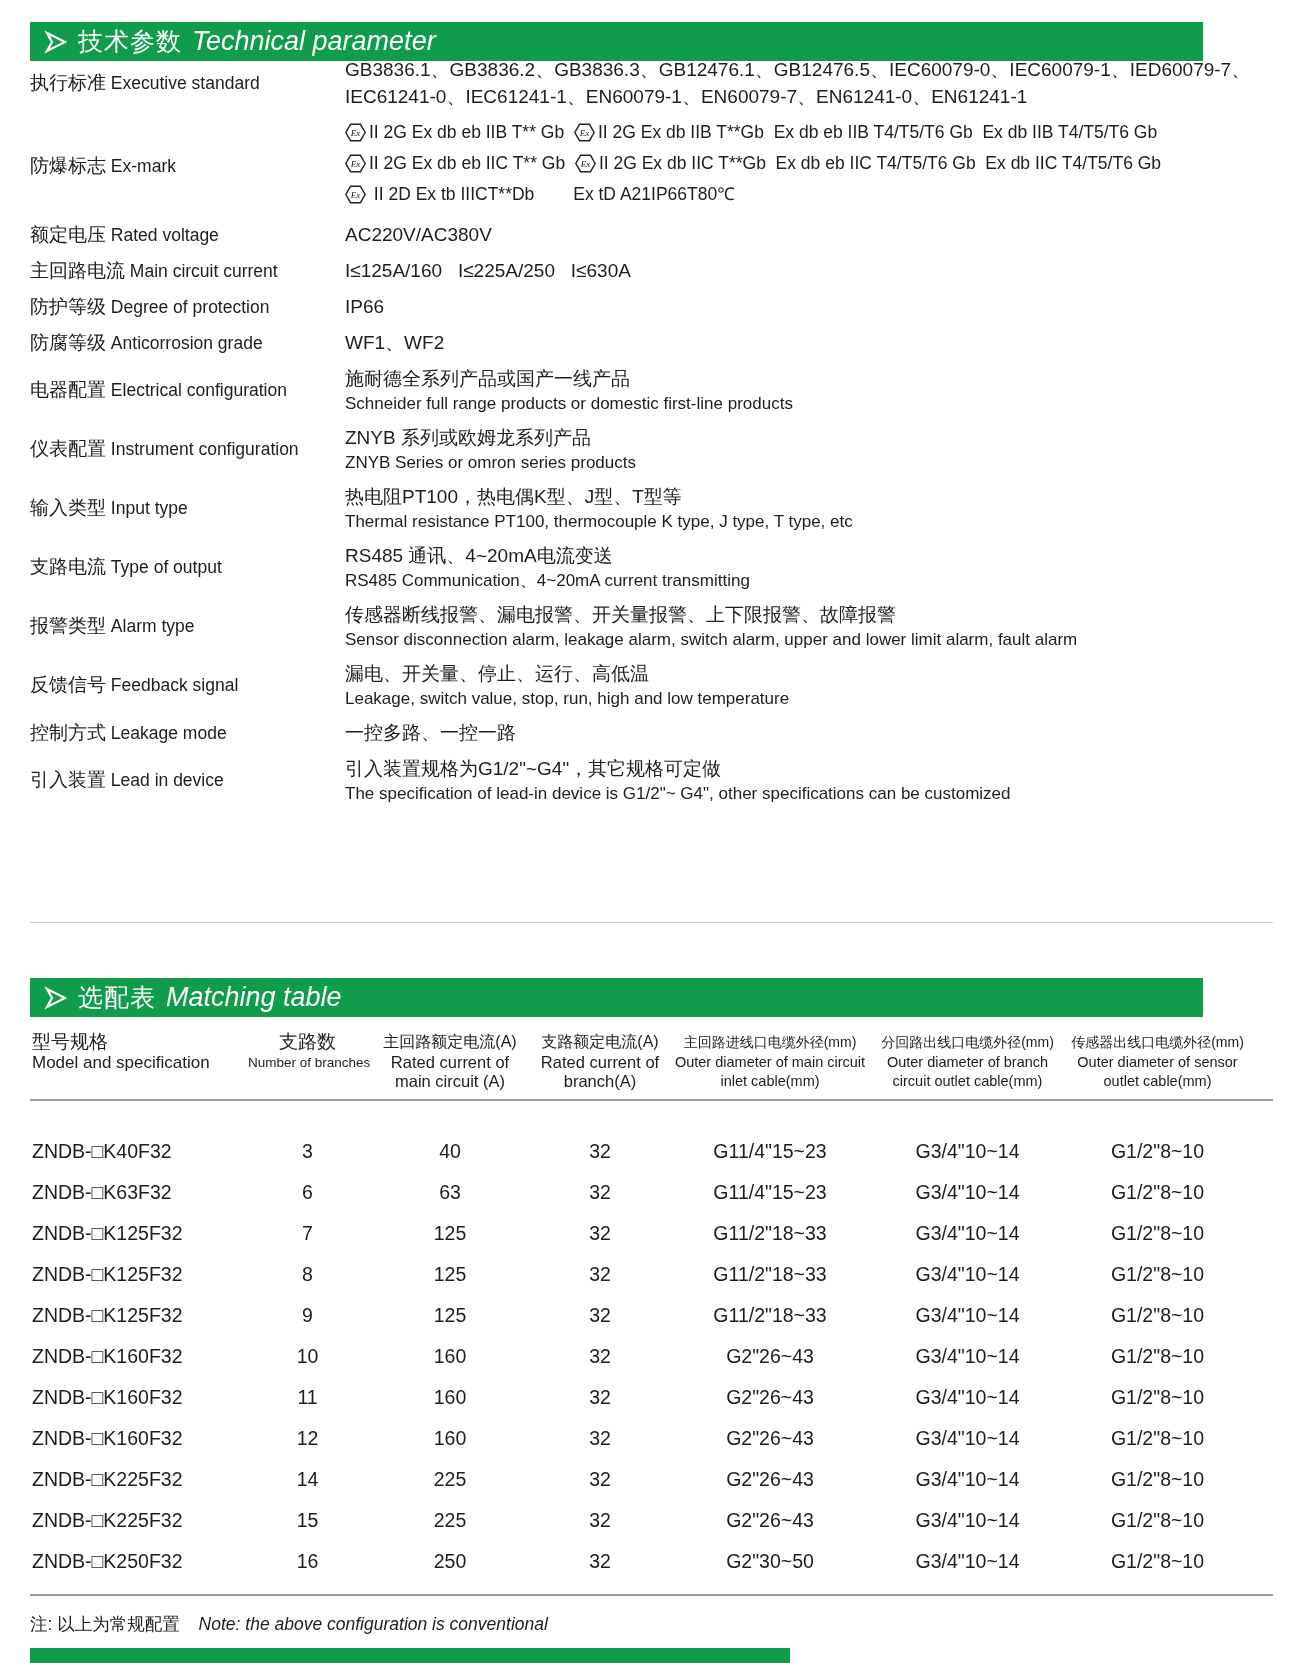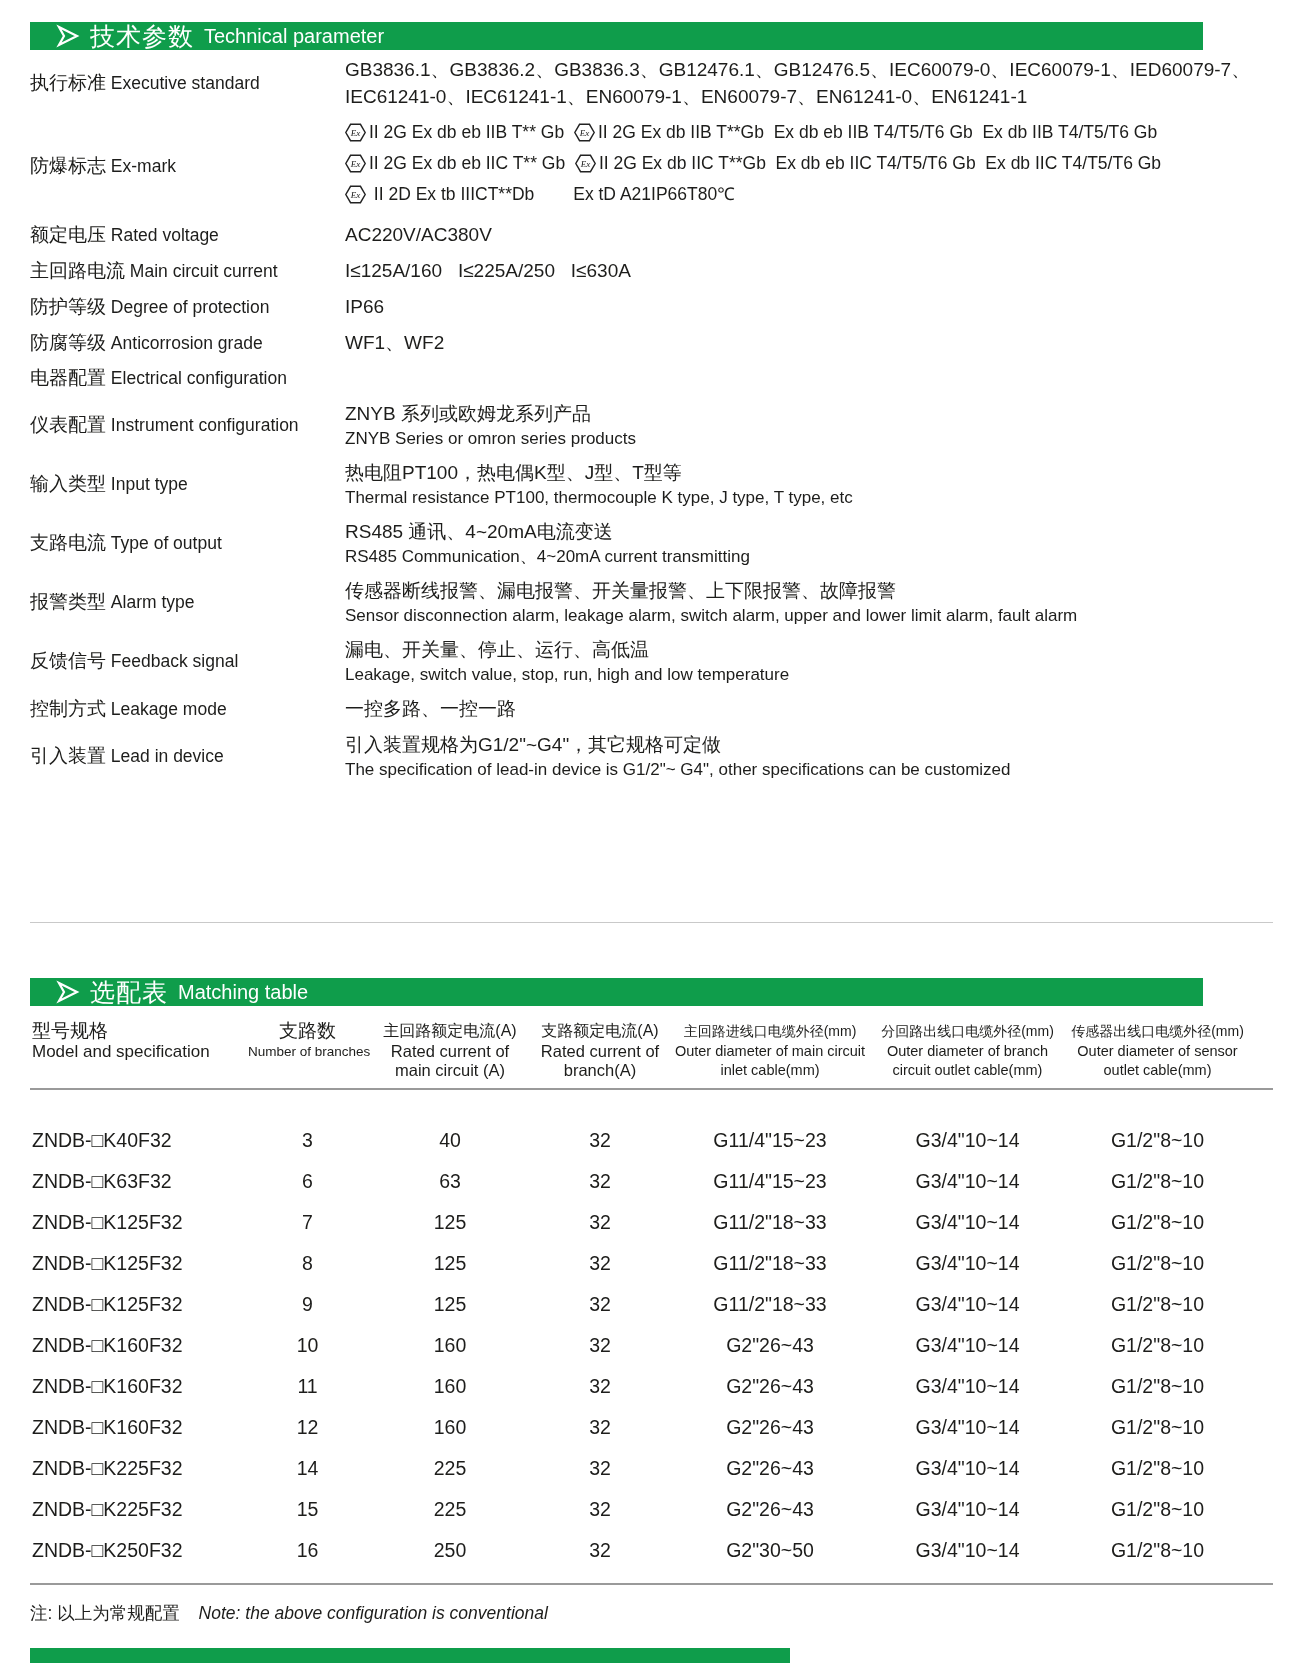--- a/index.html
+++ b/index.html
@@ -1,26 +1,26 @@
 <!DOCTYPE html>
 <html><head>
 <meta charset="utf-8">
 <style>
   html,body{margin:0;padding:0;background:#ffffff;}
   body{width:1300px;height:1663px;position:relative;overflow:hidden;
        font-family:"Liberation Sans", sans-serif;color:#1d1d1b;}
   .page{position:absolute;inset:0;}
 
   
-  .bar{height:28px;background:#0f9d4b;color:#fff;display:flex;align-items:center;
-       padding-left:26px;box-sizing:border-box;}
+  .bar{height:39px;background:#0f9d4b;color:#fff;display:flex;align-items:center;
+       padding-left:14px;box-sizing:border-box;}
   .bar1{position:absolute;left:30px;top:22px;width:1173px;}
   .arrow{display:inline-flex;margin-right:10px;}
   .bar-zh{font-size:25px;font-weight:500;letter-spacing:1px;margin-right:10px;}
-  .bar-en{font-size:20px;font-weight:400;}
+  .bar-en{font-size:27px;font-weight:400;font-style:italic;}
 
   
   .params{position:absolute;left:30px;top:56px;width:1243px;}
   .prow{display:flex;align-items:center;margin-bottom:9px;}
   .plabel{width:315px;flex:none;}
   .lzh{font-size:19px;}
   .len{font-size:17.5px;}
   .pval{flex:1;min-width:0;}
   .line-zh{font-size:19px;line-height:27px;white-space:pre;}
   .line-en{font-size:17px;line-height:23px;white-space:pre;}
@@ -121,20 +121,24 @@
         </div>
       </div>
       <div class="prow">
         <div class="plabel"><span class="lzh">防腐等级</span><span class="len"> Anticorrosion grade</span></div>
         <div class="pval">
           <div class="line-zh">WF1、WF2</div>
         </div>
       </div>
       <div class="prow">
         <div class="plabel"><span class="lzh">电器配置</span><span class="len"> Electrical configuration</span></div>
+        <div class="pval">
+          <div class="line-zh">施耐德全系列产品或国产一线产品</div>
+          <div class="line-en">Schneider full range products or domestic first-line products</div>
+        </div>
       </div>
       <div class="prow">
         <div class="plabel"><span class="lzh">仪表配置</span><span class="len"> Instrument configuration</span></div>
         <div class="pval">
           <div class="line-zh">ZNYB 系列或欧姆龙系列产品</div>
           <div class="line-en">ZNYB Series or omron series products</div>
         </div>
       </div>
       <div class="prow">
         <div class="plabel"><span class="lzh">输入类型</span><span class="len"> Input type</span></div>

